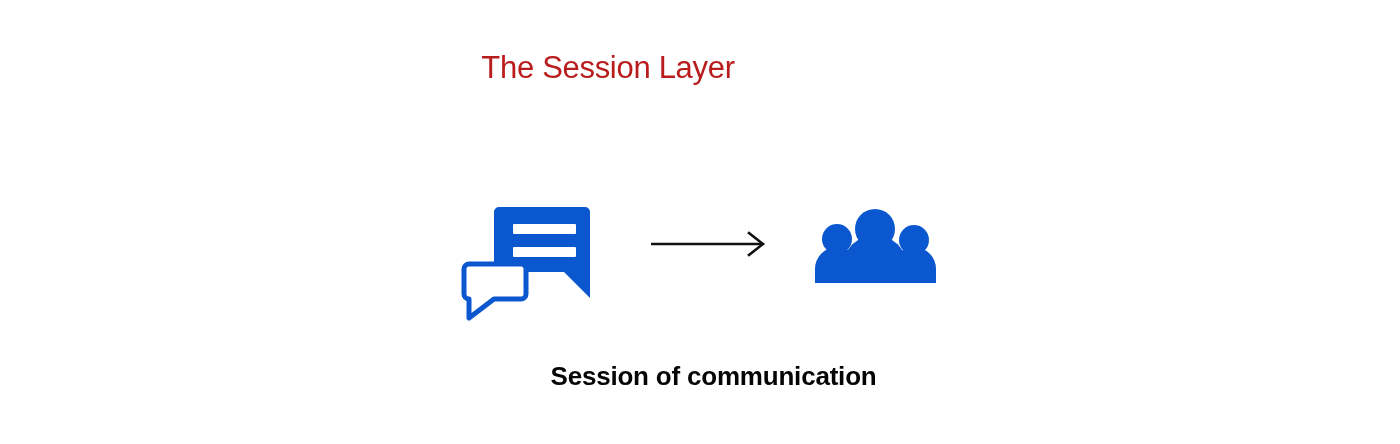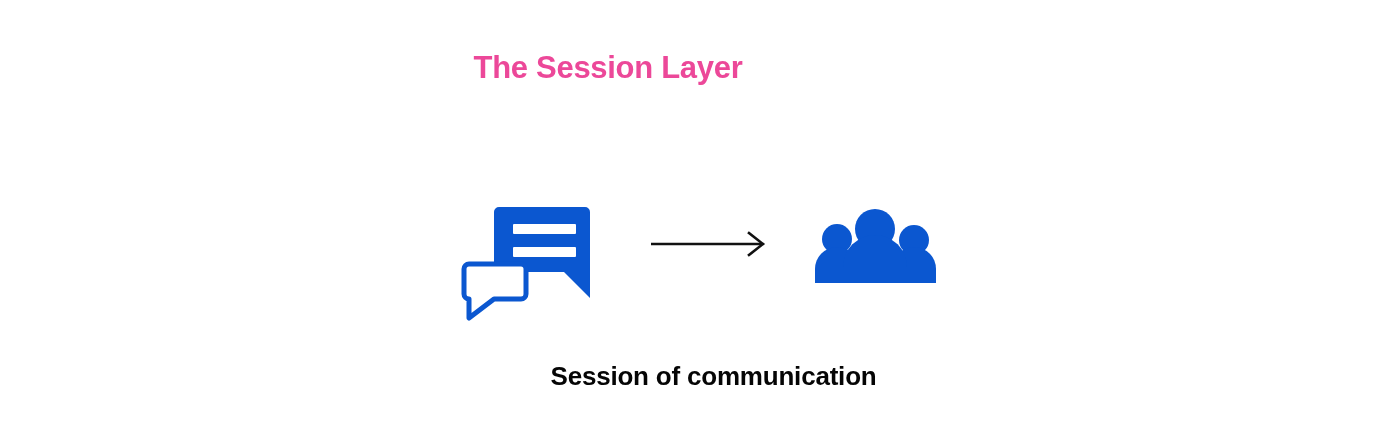--- a/index.html
+++ b/index.html
@@ -20,23 +20,23 @@
   }
 
   
   .page-title {
     position: absolute;
     left: 0;
     top: 46px;
     width: 1216px;
     text-align: center;
     font-size: 31px;
-    font-weight: 700;
+    font-weight: 400;
     letter-spacing: -0.3px;
-    color: #ec4899;
+    color: #b91c1c;
     line-height: 44px;
     white-space: nowrap;
   }
 
   
   .page-caption {
     position: absolute;
     left: 0;
     top: 357px;
     width: 1427px;

